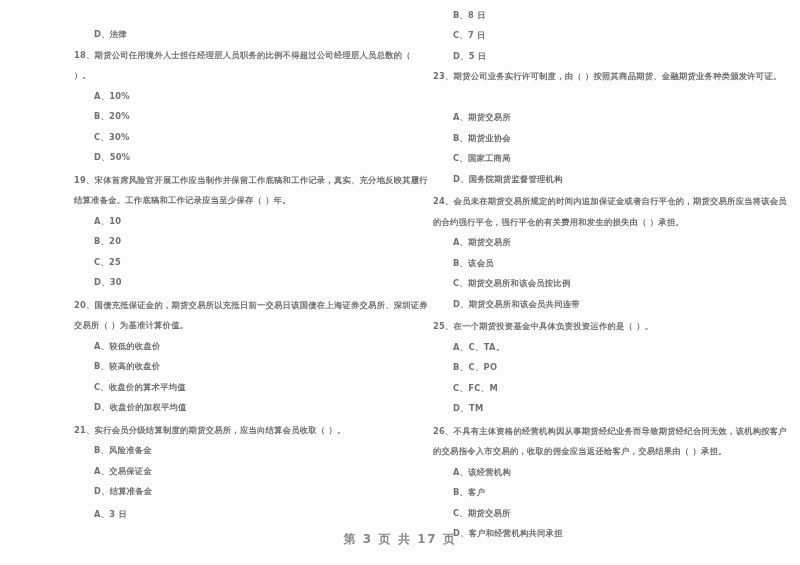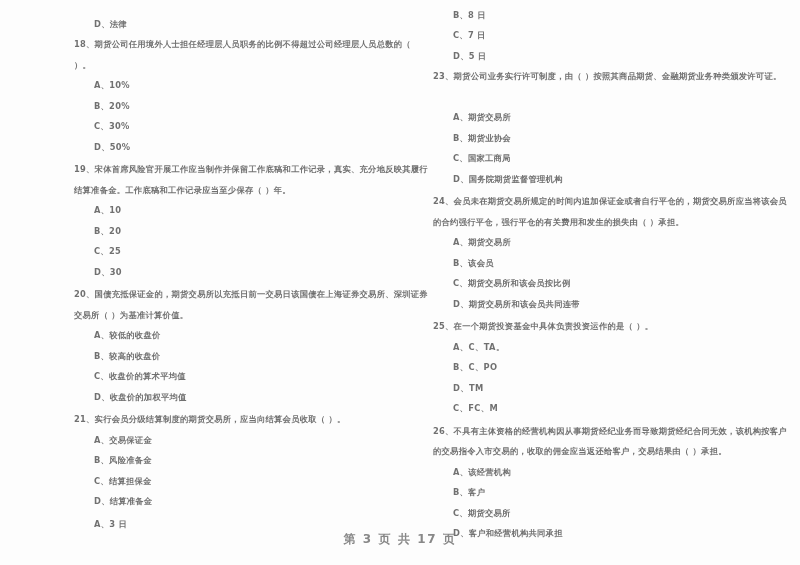--- a/index.html
+++ b/index.html
@@ -117,23 +117,22 @@
         <div class="q-text">20、国债充抵保证金的，期货交易所以充抵日前一交易日该国债在上海证券交易所、深圳证券</div>
         <div class="q-text cont">交易所（      ）为基准计算价值。</div>
         <div class="opt">A、较低的收盘价</div>
         <div class="opt">B、较高的收盘价</div>
         <div class="opt">C、收盘价的算术平均值</div>
         <div class="opt">D、收盘价的加权平均值</div>
       </div>
 
       <div class="q">
         <div class="q-text">21、实行会员分级结算制度的期货交易所，应当向结算会员收取（      ）。</div>
+        <div class="opt">B、风险准备金</div>
         <div class="opt">A、交易保证金</div>
-        <div class="opt">B、风险准备金</div>
-        <div class="opt">C、结算担保金</div>
         <div class="opt">D、结算准备金</div>
       </div>
 
       <div class="q">
         <div class="opt">A、3 日</div>
       </div>
 
     </div>
 
     <div class="col col-right">
@@ -157,22 +156,22 @@
         <div class="opt">A、期货交易所</div>
         <div class="opt">B、该会员</div>
         <div class="opt">C、期货交易所和该会员按比例</div>
         <div class="opt">D、期货交易所和该会员共同连带</div>
       </div>
 
       <div class="q">
         <div class="q-text">25、在一个期货投资基金中具体负责投资运作的是（      ）。</div>
         <div class="opt latin">A、C、TA。</div>
         <div class="opt latin">B、C、PO</div>
+        <div class="opt latin">C、FC、M</div>
         <div class="opt latin">D、TM</div>
-        <div class="opt latin">C、FC、M</div>
       </div>
 
       <div class="q">
         <div class="q-text">26、不具有主体资格的经营机构因从事期货经纪业务而导致期货经纪合同无效，该机构按客户</div>
         <div class="q-text cont">的交易指令入市交易的，收取的佣金应当返还给客户，交易结果由（      ）承担。</div>
         <div class="opt">A、该经营机构</div>
         <div class="opt">B、客户</div>
         <div class="opt">C、期货交易所</div>
         <div class="opt">D、客户和经营机构共同承担</div>
       </div>

